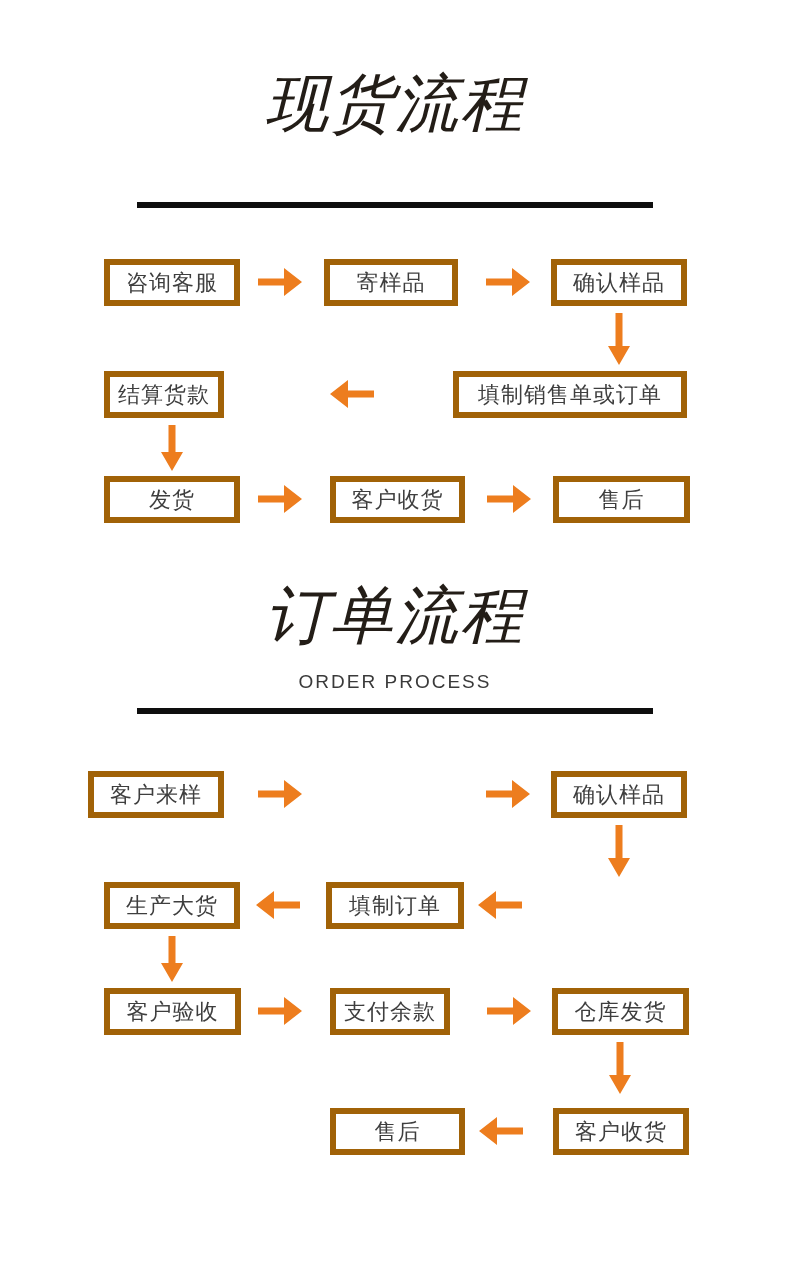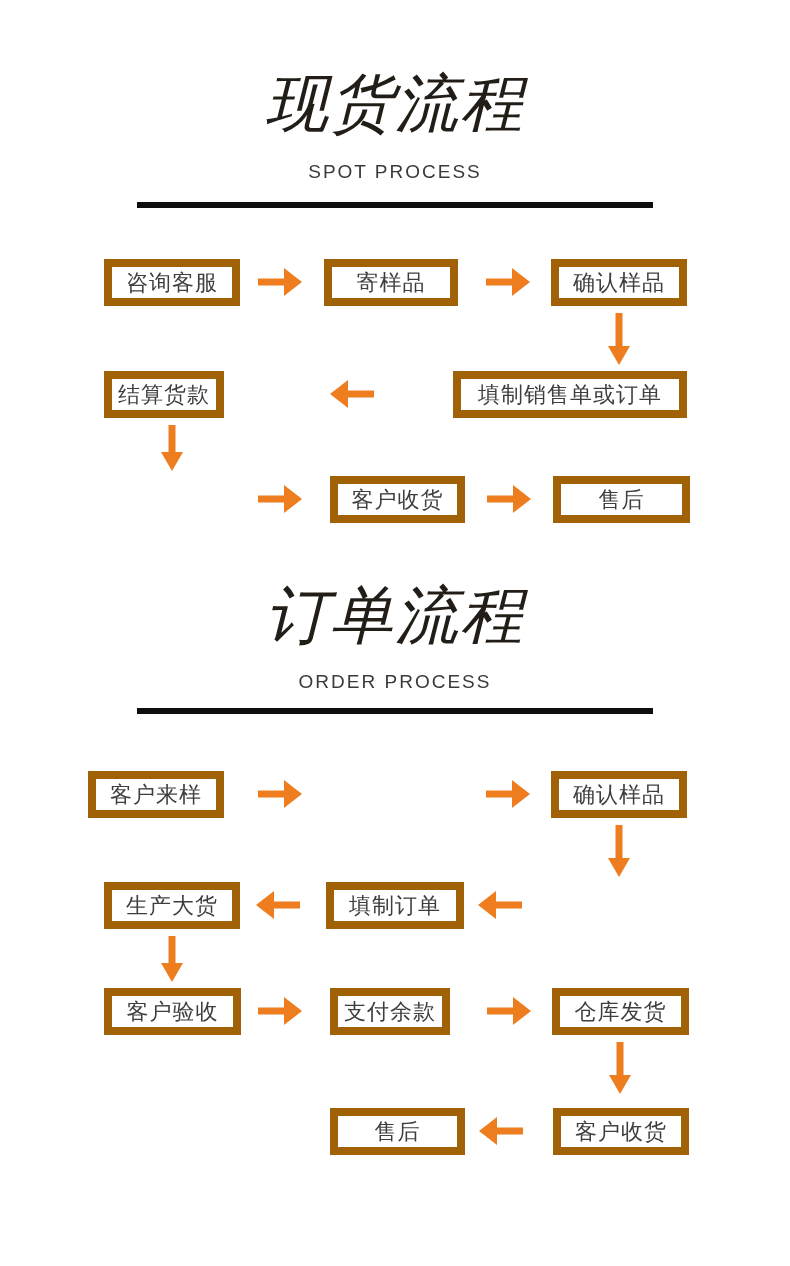--- a/index.html
+++ b/index.html
@@ -13,35 +13,34 @@
   }
   .sec-sub{
     position:absolute;left:0;width:100%;text-align:center;
     font-size:19px;color:#3a3a3a;letter-spacing:2px;
   }
   .divider{
     position:absolute;left:137px;width:516px;height:6px;background:#0e0e0e;
   }
   .fbox{
     position:absolute;height:47px;box-sizing:border-box;
-    border:8px solid #a16207;background:#ffffff;
+    border:6px solid #a16207;background:#ffffff;
     display:flex;align-items:center;justify-content:center;
     font-size:22px;color:#3e3e3e;letter-spacing:1px;white-space:nowrap;
   }
   .arrow{position:absolute;}
   .arrow svg{display:block;}
   .arrow svg path{fill:#ED7D1E;}
 </style>
 </head>
 <body>
 
 <div class="page">
 
   <div class="sec-title" style="top:64px">现货流程</div>
-  <div class="sec-sub" style="top:161px">SPOT PROCESS</div>
   <div class="divider" style="top:202px"></div>
 
   <div class="fbox" style="top:259px;left:104px;width:136px">咨询客服</div>
   <div class="arrow" style="top:268px;left:258px">
     <svg width="44" height="28" viewBox="0 0 44 28">
         <path d="M0 10.5 H26 V0 L44 14 L26 28 V17.5 H0 Z"></path>
       </svg>
   </div>
   <div class="fbox" style="top:259px;left:324px;width:134px">寄样品</div>
   <div class="arrow" style="top:268px;left:486px">
@@ -64,20 +63,21 @@
       </svg>
   </div>
   <div class="fbox" style="top:371px;left:453px;width:234px">填制销售单或订单</div>
 
   <div class="arrow" style="top:425px;left:161px">
     <svg width="22" height="46" viewBox="0 0 22 46">
         <path d="M7.5 0 H14.5 V27 H22 L11 46 L0 27 H7.5 Z"></path>
       </svg>
   </div>
 
+  <div class="fbox" style="top:476px;left:104px;width:136px">发货</div>
   <div class="arrow" style="top:485px;left:258px">
     <svg width="44" height="28" viewBox="0 0 44 28">
         <path d="M0 10.5 H26 V0 L44 14 L26 28 V17.5 H0 Z"></path>
       </svg>
   </div>
   <div class="fbox" style="top:476px;left:330px;width:135px">客户收货</div>
   <div class="arrow" style="top:485px;left:487px">
     <svg width="44" height="28" viewBox="0 0 44 28">
         <path d="M0 10.5 H26 V0 L44 14 L26 28 V17.5 H0 Z"></path>
       </svg>

